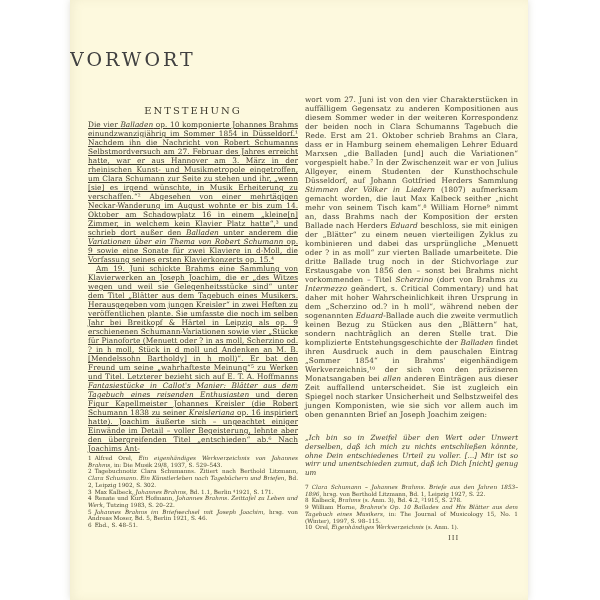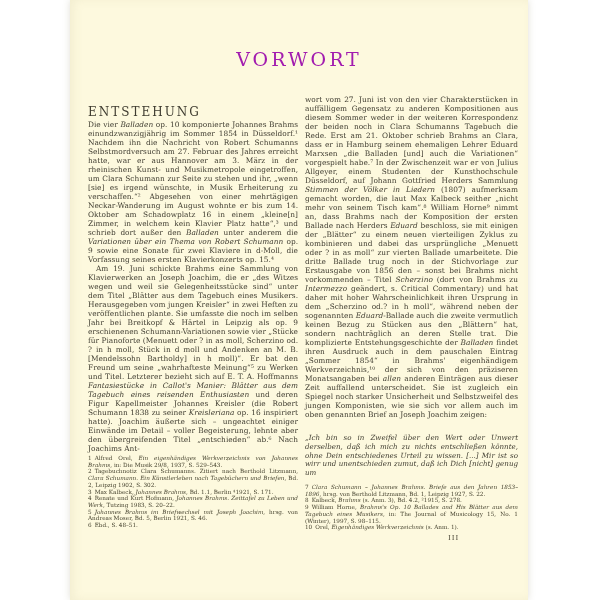--- a/index.html
+++ b/index.html
@@ -10,33 +10,33 @@
   }
   .canvas{position:relative;width:600px;height:600px;background:#ffffff;}
   .paper{
     position:absolute;left:70px;top:0;width:458px;height:600px;
     background:#fdf9de;
     box-shadow:0 0 7px rgba(120,110,70,0.22), inset 4px 0 10px rgba(160,150,100,0.10);
     overflow:hidden;color:#3f3c30;
   }
   .page-title{
     position:absolute;top:48px;left:0;width:100%;margin:0;
-    text-align:center;font-size:19px;font-weight:normal;
-    letter-spacing:3px;color:#a21caf;
+    font-size:19px;font-weight:normal;
+    letter-spacing:3px;color:#404040;
   }
   .col{position:absolute;top:0;height:480px;}
   .col-left{left:18px;width:210px;}
   .col-right{left:235px;width:213px;}
   .section-heading{
     position:absolute;top:105px;left:0;width:100%;margin:0;
-    text-align:left;font-size:12px;font-weight:normal;
+    text-align:center;font-size:10px;font-weight:normal;
     letter-spacing:2px;color:#3f3c30;
   }
   .body-text{position:absolute;left:0;width:100%;}
-  .col-left  .body-text{top:120px;}
+  .col-left  .body-text{top:120px;text-decoration:underline;}
   .col-right .body-text{top:95px;}
   .body-text p{
     margin:0;font-size:7.4px;line-height:9px;
     text-align:justify;color:#3f3c30;
   }
   .body-text p + p{text-indent:8px;}
   .block-quote{
     position:absolute;top:434px;left:0;width:100%;
     font-style:italic;font-size:7.1px;line-height:8.8px;
     text-align:justify;color:#3f3c30;
@@ -76,21 +76,21 @@
           <div class="footnote"><span class="fn-num">4</span>Renate und Kurt Hofmann, <i>Johannes Brahms. Zeittafel zu Leben und Werk</i>, Tutzing 1983, S. 20–22.</div>
           <div class="footnote"><span class="fn-num">5</span><i>Johannes Brahms im Briefwechsel mit Joseph Joachim</i>, hrsg. von Andreas Moser, Bd. 5, Berlin 1921, S. 46.</div>
           <div class="footnote"><span class="fn-num">6</span>Ebd., S. 48–51.</div>
         </div>
     </div>
 
     <div class="col col-right">
       <div class="body-text" id="right-body">
           <p>wort vom 27. Juni ist von den vier Charakterstücken in auffälligem Gegensatz zu anderen Kompositionen aus diesem Sommer weder in der weiteren Korrespondenz der beiden noch in Clara Schumanns Tagebuch die Rede. Erst am 21. Oktober schrieb Brahms an Clara, dass er in Hamburg seinem ehemaligen Lehrer Eduard Marxsen „die Balladen [und] auch die Variationen“ vorgespielt habe.⁷ In der Zwischenzeit war er von Julius Allgeyer, einem Studenten der Kunsthochschule Düsseldorf, auf Johann Gottfried Herders Sammlung <i>Stimmen der Völker in Liedern</i> (1807) aufmerksam gemacht worden, die laut Max Kalbeck seither „nicht mehr von seinem Tisch kam“.⁸ William Horne⁹ nimmt an, dass Brahms nach der Komposition der ersten Ballade nach Herders <i>Eduard</i> beschloss, sie mit einigen der „Blätter“ zu einem neuen vierteiligen Zyklus zu kombinieren und dabei das ursprüngliche „Menuett oder ? in as moll“ zur vierten Ballade umarbeitete. Die dritte Ballade trug noch in der Stichvorlage zur Erstausgabe von 1856 den – sonst bei Brahms nicht vorkommenden – Titel <i>Scherzino</i> (dort von Brahms zu <i>Intermezzo</i> geändert, s. Critical Commentary) und hat daher mit hoher Wahrscheinlichkeit ihren Ursprung in dem „Scherzino od.? in h moll“, während neben der sogenannten <i>Eduard</i>-Ballade auch die zweite vermutlich keinen Bezug zu Stücken aus den „Blättern“ hat, sondern nachträglich an deren Stelle trat. Die komplizierte Entstehungsgeschichte der <i>Balladen</i> findet ihren Ausdruck auch in dem pauschalen Eintrag „Sommer 1854“ in Brahms' eigenhändigem Werkverzeichnis,¹⁰ der sich von den präziseren Monatsangaben bei <i>allen</i> anderen Einträgen aus dieser Zeit auffallend unterscheidet. Sie ist zugleich ein Spiegel noch starker Unsicherheit und Selbstzweifel des jungen Komponisten, wie sie sich vor allem auch im oben genannten Brief an Joseph Joachim zeigen:</p>
         </div>
-      <div class="block-quote">„Ich bin so in Zweifel über den Wert oder Unwert derselben, daß ich mich zu nichts entschließen könnte, ohne Dein entschiedenes Urteil zu wissen. [...] Mir ist so wirr und unentschieden zumut, daß ich Dich [nicht] genug um</div>
+      <div class="block-quote">„Ich bin so in Zweifel über den Wert oder Unwert derselben, daß ich mich zu nichts entschließen könnte, ohne Dein entschiedenes Urteil zu voller. [...] Mir ist so wirr und unentschieden zumut, daß ich Dich [nicht] genug um</div>
       <div class="footnotes" id="right-footnotes">
           <div class="footnote"><span class="fn-num">7</span><i>Clara Schumann – Johannes Brahms. Briefe aus den Jahren 1853–1896</i>, hrsg. von Berthold Litzmann, Bd. 1, Leipzig 1927, S. 22.</div>
           <div class="footnote"><span class="fn-num">8</span>Kalbeck, <i>Brahms</i> (s. Anm. 3), Bd. 4.2, ²1915, S. 278.</div>
           <div class="footnote"><span class="fn-num">9</span>William Horne, <i>Brahms's Op. 10 Ballades and His Blätter aus dem Tagebuch eines Musikers</i>, in: The Journal of Musicology 15, No. 1 (Winter), 1997, S. 98–115.</div>
           <div class="footnote"><span class="fn-num">10</span>Orel, <i>Eigenhändiges Werkverzeichnis</i> (s. Anm. 1).</div>
         </div>
     </div>
 
     <div class="page-number">III</div>
 

